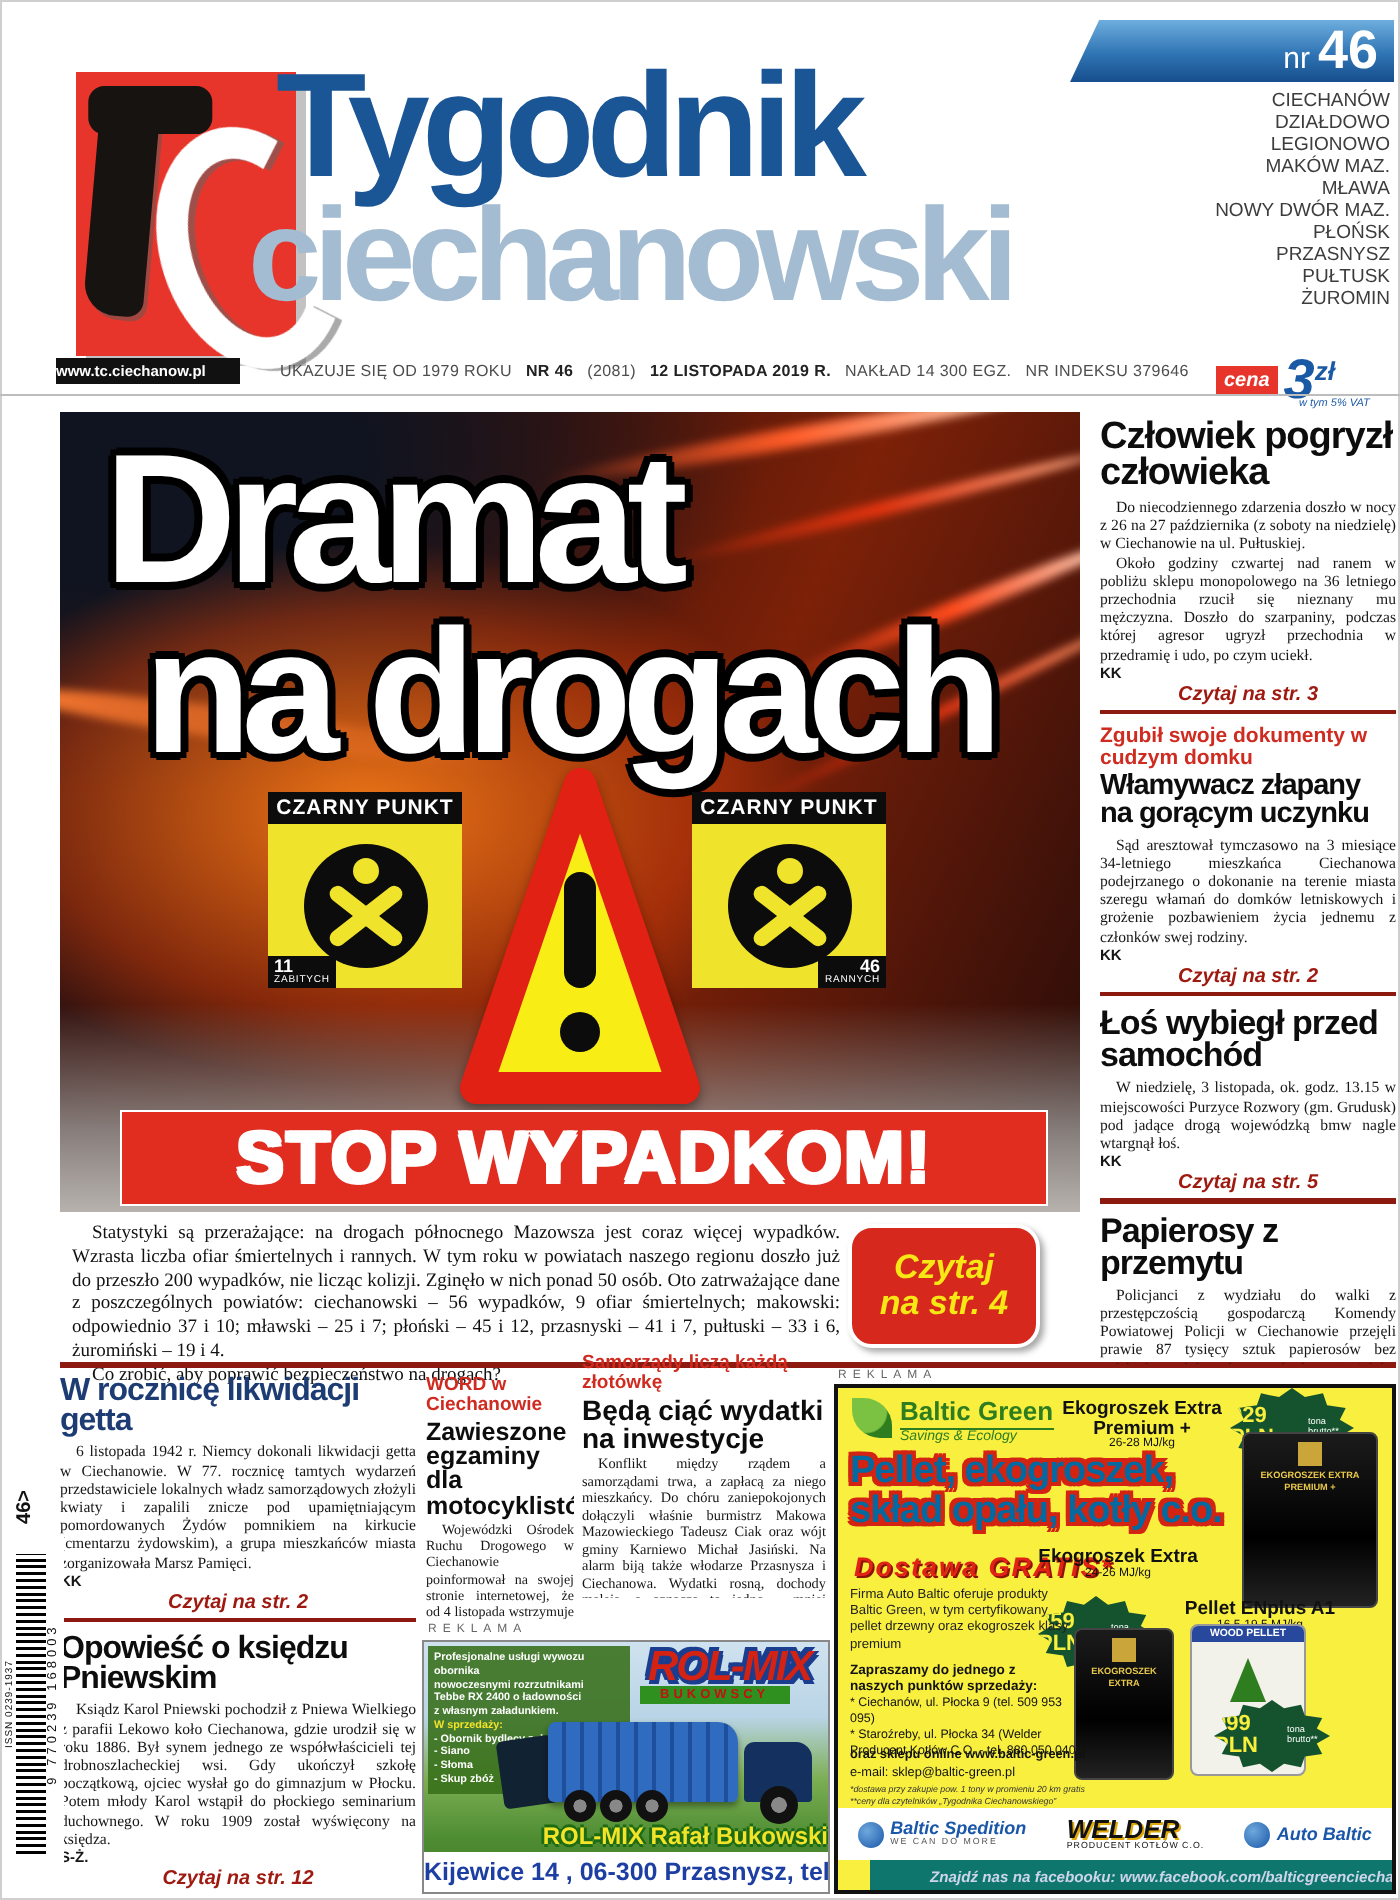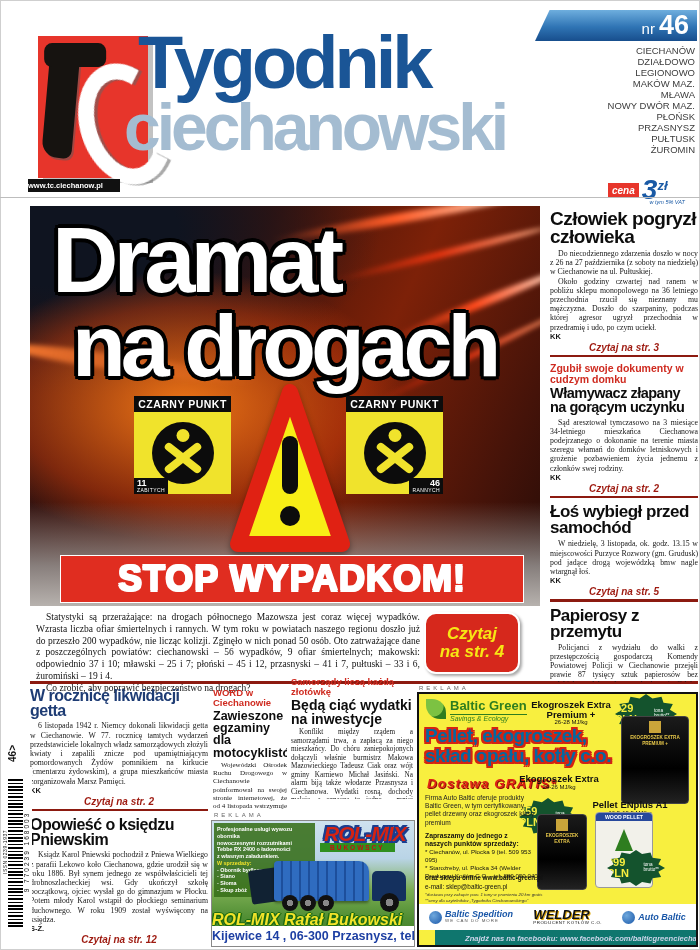--- a/index.html
+++ b/index.html
@@ -112,21 +112,21 @@
   .rm-info{position:absolute;left:2px;top:2px;width:95px;background:rgba(55,110,25,.88);color:#fff;font-size:5.4px;font-weight:bold;line-height:1.25;padding:3px;}
   .rm-info .yel{color:#f3e42a;}
   .rm-logo{position:absolute;left:100px;top:1px;font-size:21px;font-weight:bold;font-style:italic;letter-spacing:-1px;color:#d42313;
     text-shadow:-2px 0 0 #1b3d8f,2px 0 0 #1b3d8f,0 2px 0 #1b3d8f,0 -2px 0 #1b3d8f,2px 2px 0 #1b3d8f,-2px -2px 0 #1b3d8f;padding-left:12px;}
   .rm-logo-sub{position:absolute;left:108px;top:22px;background:#2f8f1f;color:#c41111;font-size:6.5px;font-weight:bold;padding:1px 10px;letter-spacing:2px;}
   .rm-spreader{position:absolute;left:62px;top:40px;width:95px;height:40px;background:repeating-linear-gradient(90deg,#2f6cc0 0 7px,#1d4f9c 7px 9px);border-radius:4px 10px 3px 3px;box-shadow:0 2px 3px rgba(0,0,0,.4);}
   .rm-loader{position:absolute;left:38px;top:48px;width:28px;height:34px;background:#123;border-radius:3px;transform:rotate(-8deg);}
   .rm-tractor{position:absolute;left:160px;top:50px;width:34px;height:30px;background:#14305e;border-radius:5px 8px 2px 2px;}
   .wheel{position:absolute;width:16px;height:16px;background:radial-gradient(circle,#888 0 28%,#111 30% 100%);border-radius:50%;top:74px;}
   .w1{left:70px;} .w2{left:88px;} .w3{left:106px;} .w4{left:168px;top:72px;width:19px;height:19px;}
-  .rm-owner{position:absolute;left:0;top:90px;width:100%;text-align:left;font-size:16px;font-weight:bold;font-style:italic;color:#f3e42a;
+  .rm-owner{position:absolute;left:0;top:90px;width:100%;text-align:right;font-size:12px;font-weight:bold;color:#f3e42a;
     text-shadow:-1.5px 0 0 #1d6b12,1.5px 0 0 #1d6b12,0 1.5px 0 #1d6b12,0 -1.5px 0 #1d6b12;}
   .rm-address{position:absolute;left:0;bottom:0;width:100%;height:20px;background:#fff;color:#1d3fa3;font-size:12.5px;font-weight:bold;text-align:center;line-height:20px;white-space:nowrap;}
 
   
   .baltic{left:417px;top:692px;width:281px;height:255px;background:#f8ef3f;border:2px solid #111;box-sizing:border-box;overflow:hidden;}
   .bg-logo{position:absolute;left:7px;top:5px;display:flex;align-items:flex-start;}
   .leaf{width:20px;height:20px;background:radial-gradient(circle at 35% 35%,#7cc242 0 55%,#2e7d1f 60% 100%);border-radius:0 70% 0 70%;margin-right:4px;}
   .bg-brand{color:#2e7d1f;font-size:13px;font-weight:bold;line-height:1;}
   .bg-brand-sub{color:#2e7d1f;font-size:7px;font-style:italic;border-top:1px solid #2e7d1f;margin-top:2px;}
   .bg-prod{position:absolute;text-align:center;color:#111;line-height:1.02;}
@@ -189,20 +189,23 @@
     <div>DZIAŁDOWO</div>
     <div>LEGIONOWO</div>
     <div>MAKÓW MAZ.</div>
     <div>MŁAWA</div>
     <div>NOWY DWÓR MAZ.</div>
     <div>PŁOŃSK</div>
     <div>PRZASNYSZ</div>
     <div>PUŁTUSK</div>
     <div>ŻUROMIN</div>
   </div>
+  <div class="abs info-line">
+    <span>UKAZUJE SIĘ OD 1979 ROKU</span><b>NR 46</b><span>(2081)</span><b>12 LISTOPADA 2019 R.</b><span>NAKŁAD 14 300 EGZ.</span><span>NR INDEKSU 379646</span>
+  </div>
   <div class="abs price">
     <span class="price-label">cena</span>
     <span class="price-value">3</span>
     <span class="price-unit">zł</span>
     <span class="price-vat">w tym 5% VAT</span>
   </div>
   <div class="abs head-rule"></div>
 
   <div class="abs photo">
     <div class="streak s1"></div>

